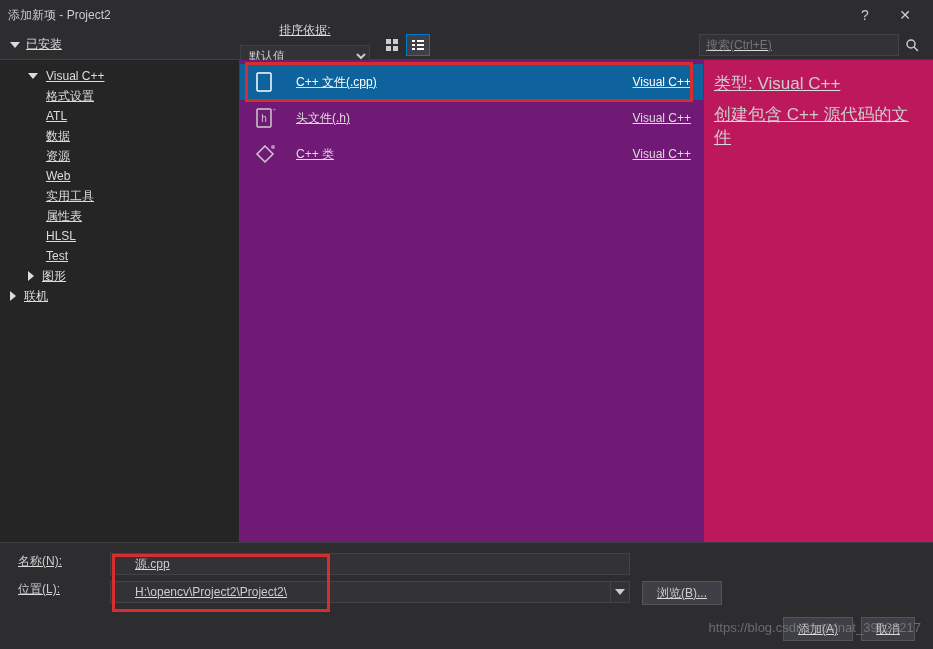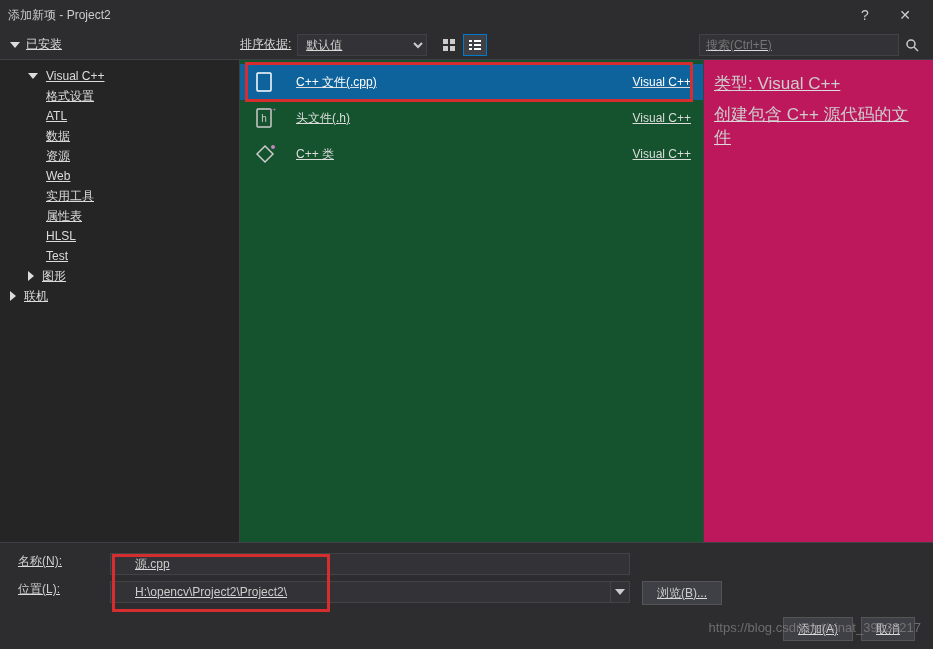--- a/index.html
+++ b/index.html
@@ -5,34 +5,34 @@
   * { box-sizing: border-box; margin: 0; padding: 0; font-family: "Microsoft YaHei", "Segoe UI", sans-serif; }
   body { background: #252526; color: #dcdcdc; width: 933px; height: 649px; overflow: hidden; font-size: 12px; position: relative; }
   .titlebar { height: 30px; background: #2d2d30; display: flex; align-items: center; padding: 0 8px; color:#ccc; }
   .titlebar .title { flex: 1; font-size: 12px; }
   .titlebar .btn { width: 40px; text-align: center; font-size: 14px; color:#ccc; cursor:pointer; }
   .window { display:flex; height: calc(100% - 30px); flex-direction: column; text-decoration: underline; }
   .toolbar { height: 30px; background:#2d2d30; display:flex; align-items:center; border-bottom:1px solid #3f3f46; }
   .toolbar .left { width:240px; display:flex; align-items:center; padding-left:10px; }
   .tri { display:inline-block; width:0;height:0; border-left:5px solid transparent;border-right:5px solid transparent;border-top:6px solid #dcdcdc; margin-right:6px; vertical-align:middle;}
   .tri.right {border-top:5px solid transparent;border-bottom:5px solid transparent;border-left:6px solid #dcdcdc;border-right:none;}
-  .toolbar .sort { display:flex; align-items:center; gap:6px;}
+  .toolbar .sort { display:flex; align-items:center; gap:6px;flex-direction:column;}
   .sort select {background:#333337;color:#ccc;border:1px solid #3f3f46;height:22px;width:130px;font-size:12px;padding:0 4px;}
   .view-btns { display:flex; gap:2px; margin-left:10px;}
   .view-btn { width:24px;height:22px;display:flex;align-items:center;justify-content:center;border:1px solid transparent;cursor:pointer;}
   .view-btn.active{border:1px solid #007acc;background:#3f3f46;}
   .search-box{margin-left:auto;margin-right:8px;display:flex;align-items:center;}
   .search-box input{background:#333337;border:1px solid #434346;color:#999;height:22px;width:200px;padding:0 6px;font-size:12px;}
   .search-box .sicon{width:26px;height:22px;display:flex;align-items:center;justify-content:center;color:#ccc;cursor:pointer;}
   .main{flex:1;display:flex;min-height:0;}
   .sidebar{width:240px;background:#252526;border-right:1px solid #3f3f46;padding-top:6px;overflow:auto;}
   .tree-item{padding:2px 0 2px 10px;cursor:pointer;color:#dcdcdc;display:flex;align-items:center;height:20px;}
   .tree-item.lvl1{padding-left:28px;}
   .tree-item.lvl2{padding-left:46px;}
-  .center{flex:1;background:#14532d;position:relative;padding-top:4px;}
+  .center{flex:1;background:#701a75;position:relative;padding-top:4px;}
   .tpl-row{height:36px;display:flex;align-items:center;padding:0 12px;gap:18px;cursor:pointer;}
   .tpl-row.selected{background:#0e639c;color:#fff;}
   .tpl-row .ico{width:26px;height:26px;display:flex;align-items:center;justify-content:center;}
   .tpl-row .label{flex:1;font-size:12px;}
   .tpl-row .lang{font-size:12px;color:#dcdcdc;}
   .tpl-row.selected .lang{color:#fff;}
   .details{width:230px;background:#be185d;border-left:1px solid #3f3f46;padding:12px 10px;font-size:17px;}
   .details .line{margin-bottom:8px;color:#ccc;}
   .bottom{background:#2d2d30;border-top:1px solid #3f3f46;padding:10px 18px 8px 18px;}
   .form-row{display:flex;align-items:flex-start;height:28px;gap:12px;}

